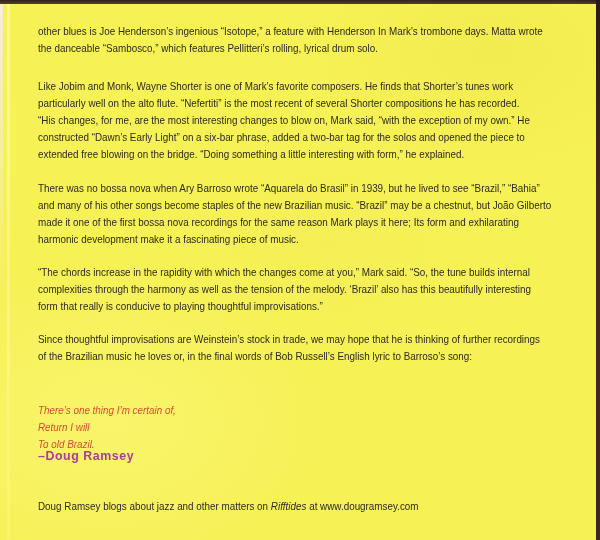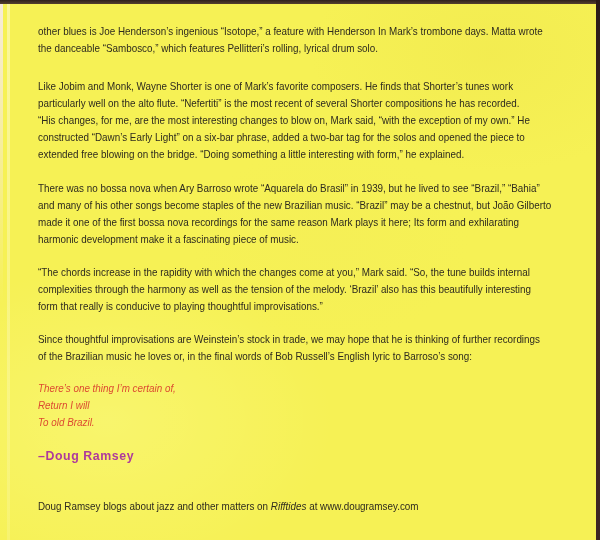--- a/index.html
+++ b/index.html
@@ -93,21 +93,21 @@
     <div class="line">“The chords increase in the rapidity with which the changes come at you,” Mark said. “So, the tune builds internal</div>
     <div class="line">complexities through the harmony as well as the tension of the melody. ‘Brazil’ also has this beautifully interesting</div>
     <div class="line">form that really is conducive to playing thoughtful improvisations.”</div>
   </div>
 
   <div class="block" style="top:330px">
     <div class="line">Since thoughtful improvisations are Weinstein’s stock in trade, we may hope that he is thinking of further recordings</div>
     <div class="line">of the Brazilian music he loves or, in the final words of Bob Russell’s English lyric to Barroso’s song:</div>
   </div>
 
-  <div class="block lyric" style="top:379px">
+  <div class="block lyric" style="top:401px">
     <div class="line">There’s one thing I’m certain of,</div>
     <div class="line">Return I will</div>
     <div class="line">To old Brazil.</div>
   </div>
 
   <div class="signature" style="top:447px">–Doug Ramsey</div>
 
   <div class="footer-line line" style="top:497px">
     <span>Doug Ramsey blogs about jazz and other matters on </span><span class="italic">Rifftides</span><span> at www.dougramsey.com</span>
   </div>

